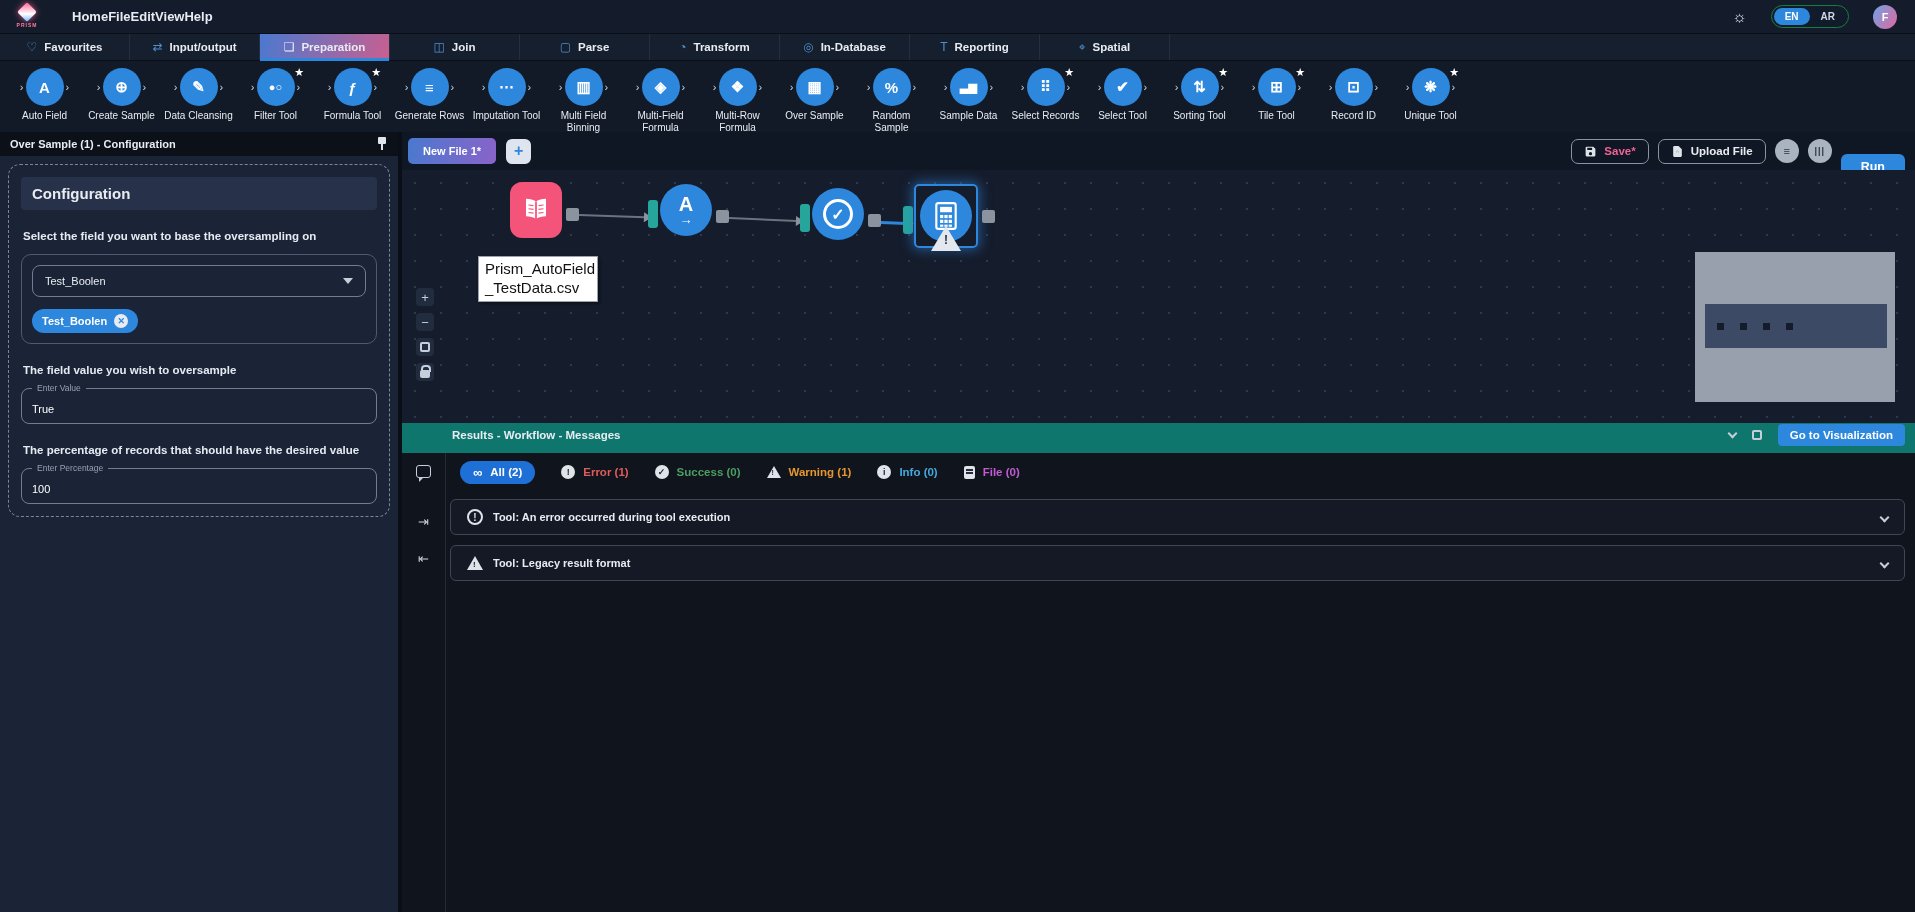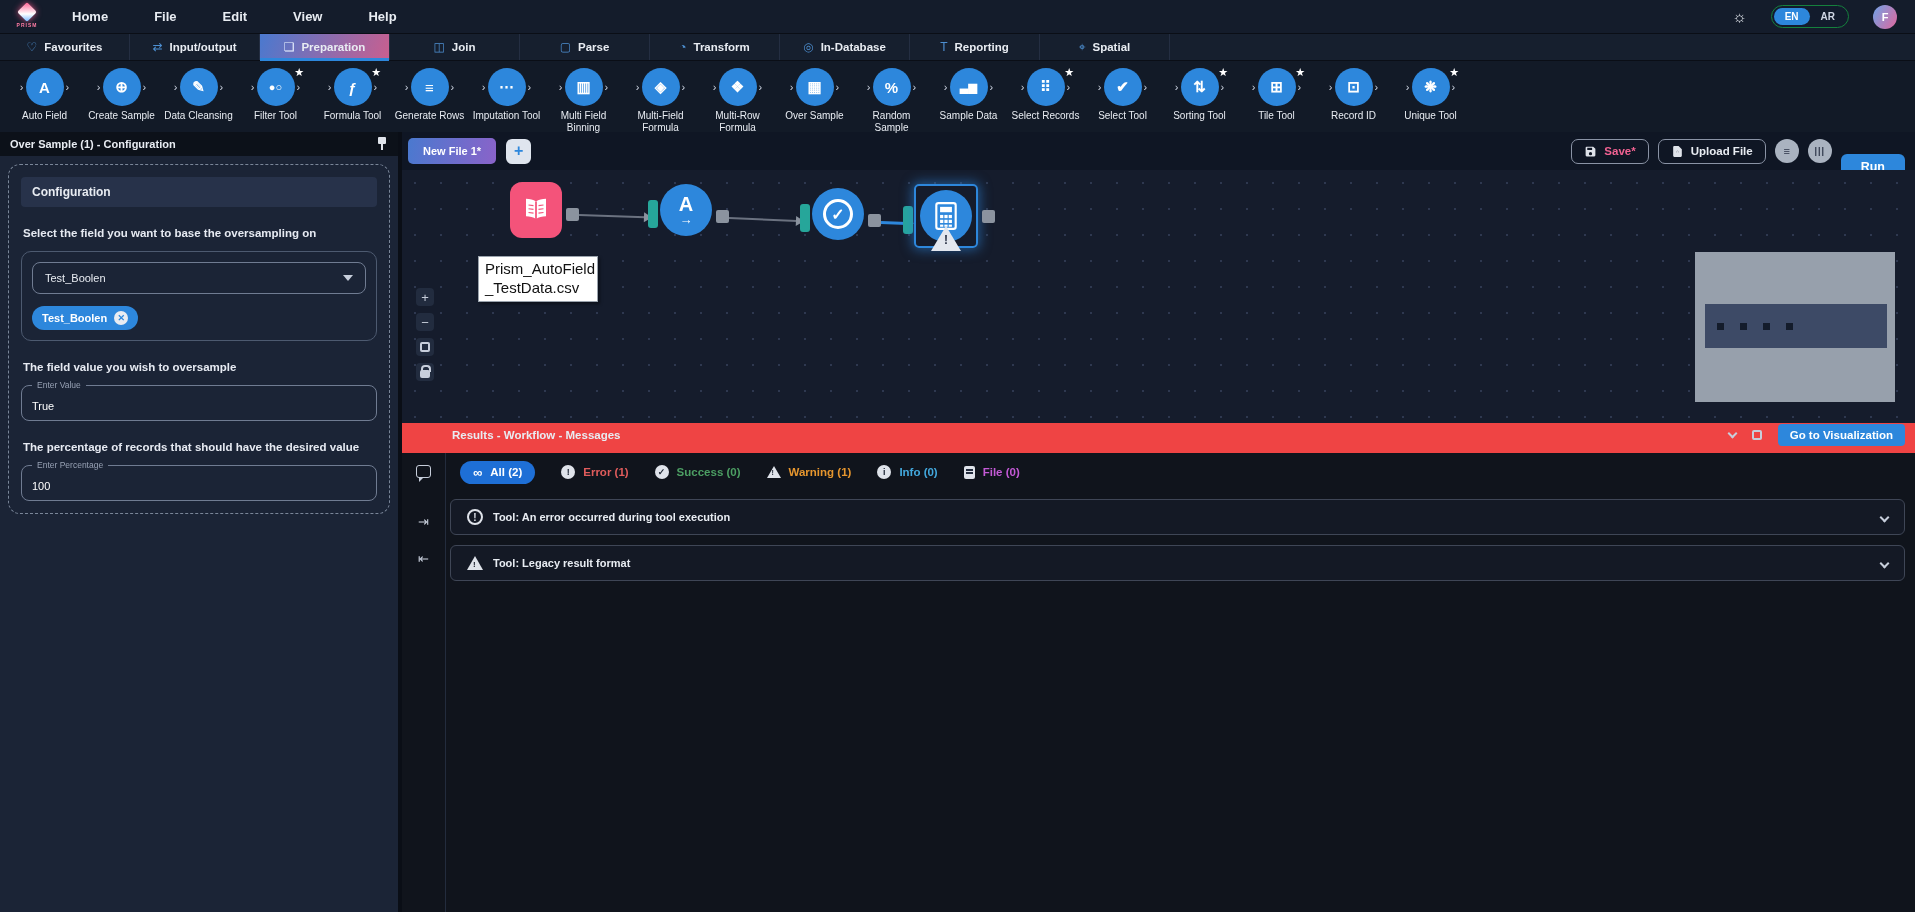--- a/index.html
+++ b/index.html
@@ -6,21 +6,21 @@
   html,body { width:1915px; height:912px; overflow:hidden; background:#0e1420;
     font-family:"Liberation Sans", sans-serif; color:#e8ecf2; }
 
   
   .menubar { height:34px; background:#141c2b; display:flex; align-items:center;
     padding:0 18px 0 10px; border-bottom:1px solid #0a0e16; }
   .logo { display:flex; flex-direction:column; align-items:center; margin-right:28px; width:34px; }
   .logo-diamond { width:14px; height:14px; background:linear-gradient(135deg,#ff5d8f,#ffffff 60%,#6fb3ff);
     transform:rotate(45deg); border-radius:2px; box-shadow:0 0 6px rgba(255,93,143,.8); }
   .logo-text { font-size:5px; letter-spacing:1px; color:#ff7da5; margin-top:3px; font-weight:bold; }
-  .menu-items { display:flex; gap:46px; font-size:13px; font-weight:600; color:#e8ecf2; }
+  .menu-items { display:flex; font-size:13px; font-weight:600; color:#e8ecf2; }
   .menu-item { cursor:default; }
   .menubar-right { margin-left:auto; display:flex; align-items:center; gap:24px; }
   .sun { font-size:16px; color:#dfe3ea; }
   .lang-toggle { display:flex; align-items:center; background:#121b2c; border:1px solid #15803d;
     border-radius:14px; padding:2px; }
   .lang-seg { font-size:10px; font-weight:bold; padding:3px 11px; border-radius:12px; color:#cfd6e4; }
   .lang-seg.active { background:#2d87dc; color:#fff; }
   .avatar { width:24px; height:24px; border-radius:50%; background:linear-gradient(120deg,#6fa3e8,#e0679c);
     display:flex; align-items:center; justify-content:center; font-size:11px; font-weight:bold; color:#fff; }
 
@@ -47,21 +47,21 @@
   .main { display:flex; height:780px; }
 
   
   .config-panel { width:402px; background:#1b2436; border-right:4px solid #0a0e16; display:flex; flex-direction:column; }
   .config-header { height:24px; background:#0c1119; display:flex; align-items:center; padding:0 10px;
     font-size:11px; font-weight:bold; }
   .pin { margin-left:auto; position:relative; width:12px; height:14px; }
   .pin::before { content:""; position:absolute; top:0; left:2px; width:8px; height:7px; background:#dfe3ea; border-radius:1px; }
   .pin::after { content:""; position:absolute; top:7px; left:5px; width:2px; height:6px; background:#dfe3ea; }
   .config-dashed { margin:8px; border:1px dashed #7a8699; border-radius:12px; padding:12px; }
-  .config-band { background:#27324a; border-radius:4px; padding:8px 11px; font-size:12px; font-weight:bold; }
+  .config-band { background:#27324a; border-radius:4px; padding:8px 11px; font-size:15px; font-weight:bold; }
   .prompt { font-size:11.5px; font-weight:bold; margin:20px 2px 12px; color:#e6eaf2; }
   .group-box { border:1px solid #4d5a70; border-radius:10px; padding:10px; }
   .select-box { height:32px; border:1px solid #707c92; border-radius:8px; display:flex; align-items:center;
     padding:0 12px; font-size:11px; }
   .caret-down { margin-left:auto; width:0; height:0; border-left:5px solid transparent;
     border-right:5px solid transparent; border-top:6px solid #c7cedb; }
   .chip { display:inline-flex; align-items:center; gap:7px; background:#2d87dc; border-radius:14px;
     padding:5px 10px; font-size:11px; font-weight:bold; margin-top:12px; color:#fff; }
   .chip-x { width:14px; height:14px; border-radius:50%; background:#e8ecf2; color:#2d87dc;
     font-size:9px; font-weight:bold; display:flex; align-items:center; justify-content:center; }
@@ -122,21 +122,21 @@
   .auto-a { font-size:20px; font-weight:bold; line-height:1; }
   .auto-arrow { font-size:13px; line-height:.8; margin-top:1px; }
   .check-ring { width:30px; height:30px; border:3px solid #fff; border-radius:50%;
     display:flex; align-items:center; justify-content:center; font-size:16px; font-weight:bold; }
   .minimap { position:absolute; width:200px; height:150px; background:#97a0ac; }
   .minimap-view { position:absolute; left:10px; top:52px; width:182px; height:44px; background:#3d4a66;
     display:flex; align-items:center; gap:16px; padding-left:12px; }
   .mini-sq { width:7px; height:7px; background:#141c2b; }
 
   
-  .results-header { height:30px; background:#ef4444; display:flex; align-items:center;
+  .results-header { height:30px; background:#0f766e; display:flex; align-items:center;
     padding:0 10px 7px 50px; font-size:11.5px; font-weight:bold; gap:18px; }
   .rh-right { margin-left:auto; display:flex; align-items:center; gap:16px; }
   .chev-down { width:7px; height:7px; border-right:2px solid #c7cedb; border-bottom:2px solid #c7cedb;
     transform:rotate(45deg); margin-top:-3px; }
   .btn-visualization { background:#2d87dc; border-radius:4px; padding:5px 12px; font-size:11.5px; font-weight:bold; color:#fff; }
   .results-body { flex:1; display:flex; background:#10141c; min-height:0; }
   .results-strip { width:44px; border-right:1px solid #232c3d; display:flex; flex-direction:column;
     align-items:center; padding-top:12px; background:#10141c; }
   .bubble-icon { width:15px; height:13px; border:1.7px solid #c7cedb; border-radius:3px; position:relative; }
   .bubble-icon::after { content:""; position:absolute; left:2px; bottom:-5px; border-left:5px solid #c7cedb;

